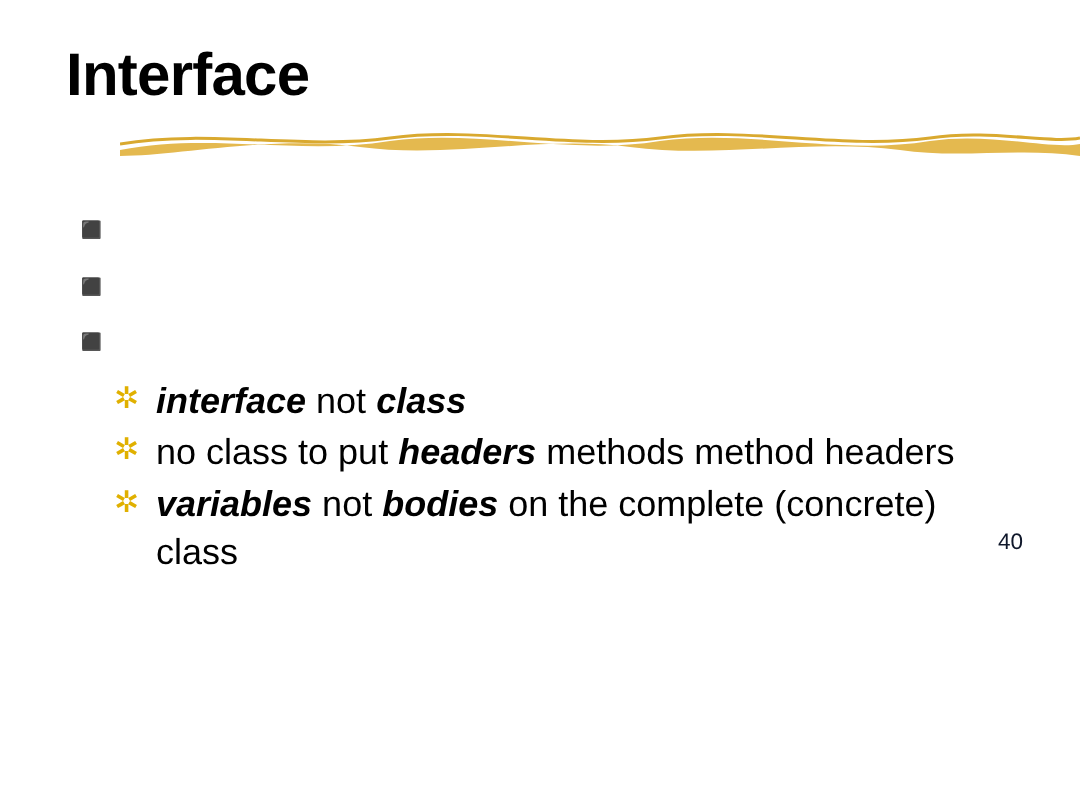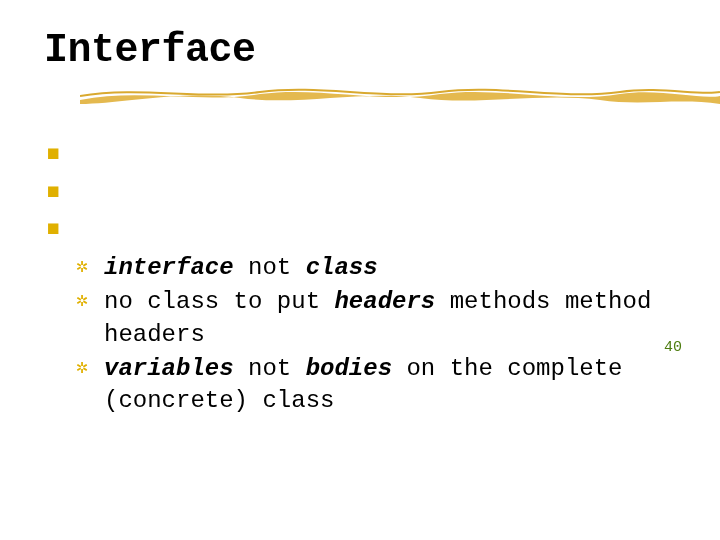--- a/index.html
+++ b/index.html
@@ -1,38 +1,38 @@
 <!DOCTYPE html>
 <html><head>
 <meta charset="utf-8">
 <style>
   * { margin: 0; padding: 0; box-sizing: border-box; }
   html, body { width: 720px; height: 540px; background: #fff; font-family: Verdana, Geneva, sans-serif; }
-  .slide { width: 720px; height: 392px; position: relative; padding: 28px 40px 36px 40px; font-family: Liberation Mono, monospace; }
+  .slide { width: 720px; height: 392px; position: relative; padding: 28px 40px 36px 40px; }
   .title-wrap { position: relative; margin-bottom: 64px; }
   .title { font-size: 40px; font-weight: 700; color: #000; position: relative; z-index: 2; padding-left: 4px; letter-spacing: -0.5px; }
   .underline {
     position: absolute;
     left: 40px;
     top: 56px;
     width: 640px;
     height: 22px;
     z-index: 1;
     pointer-events: none;
   }
   .list1 { list-style: none; padding-left: 6px; }
   .list1 > li { font-size: 27px; color: #000; margin-bottom: 4px; display: flex; align-items: flex-start; line-height: 1.35; }
   .list1 > li .b1 { color: #e0b000; font-size: 24px; margin-right: 4px; line-height: 1.4; flex-shrink: 0; width: 22px; text-align: left; }
   .list2 { list-style: none; padding-left: 36px; margin-top: 6px; }
   .list2 > li { font-size: 24px; color: #000; margin-bottom: 2px; line-height: 1.35; display: flex; align-items: flex-start; }
   .list2 > li .b2 { color: #e0b000; font-size: 20px; margin-right: 6px; line-height: 1.45; flex-shrink: 0; width: 22px; text-align: left; }
   .list2 > li .litxt { flex: 1; }
   .bold { font-weight: 700; }
   .ital { font-style: italic; }
-  .pagen { position: absolute; right: 38px; bottom: 36px; font-size: 15px; color: #4d7c0f; }
+  .pagen { position: absolute; right: 38px; bottom: 22px; font-size: 15px; color: #0f172a; }
 </style>
 </head>
 <body>
 
 <div class="slide">
 
   <div class="title-wrap">
     <div class="title">Interface</div>
     <svg class="underline" viewBox="0 0 640 22" preserveAspectRatio="none">
       <path d="M0 16 C 60 4, 120 20, 180 10 C 240 2, 300 20, 360 10 C 420 2, 480 20, 540 10 C 580 4, 620 16, 640 12 L 640 20 C 600 14, 560 22, 520 16 C 460 8, 400 22, 340 14 C 280 6, 220 22, 160 14 C 100 6, 40 20, 0 20 Z" fill="#e4b94f"></path>

